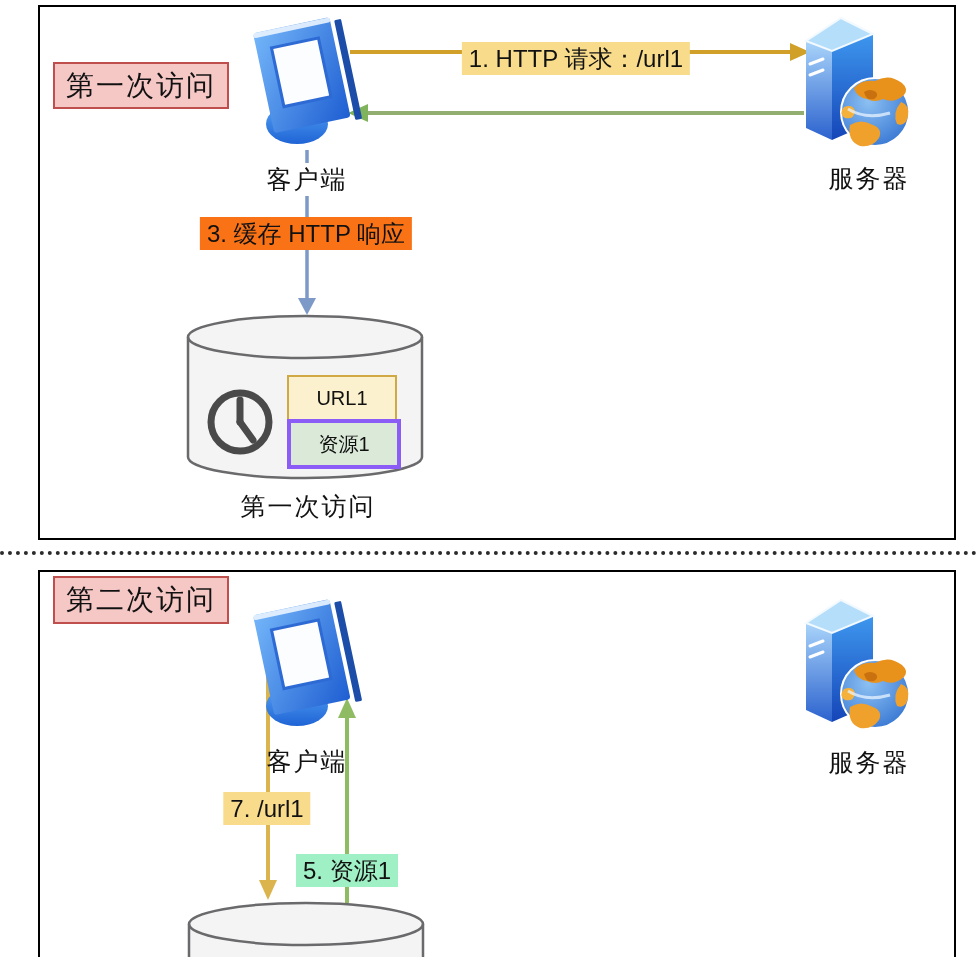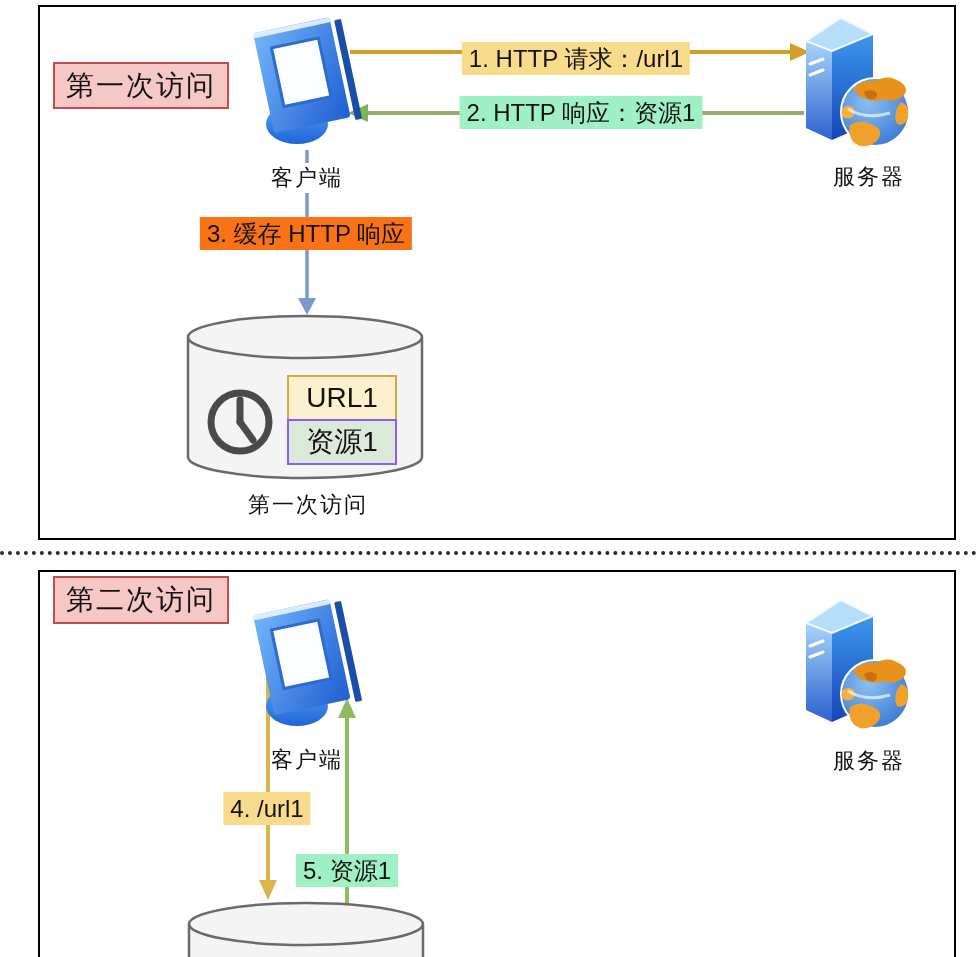--- a/index.html
+++ b/index.html
@@ -13,26 +13,26 @@
   .overlay{position:absolute;z-index:3;}
   .badge{display:flex;align-items:center;justify-content:center;
          background:#F5C8C6;border:2px solid #BF4F4C;font-size:28px;letter-spacing:2px;}
   #badge-first{left:53px;top:50px;width:172px;height:43px;margin-top:12px;}
   #badge-second{left:53px;top:576px;width:172px;height:44px;}
   .lbl{white-space:nowrap;font-size:24px;line-height:33px;height:33px;padding:0 7px;
        transform:translateX(-50%);}
   .lbl-req{background:#F8DC8C;}
   .lbl-res{background:#9FF0C5;}
   .lbl-cache{background:#f97316;}
-  .cap{white-space:nowrap;font-size:22px;letter-spacing:2px;transform:translateX(-50%);}
+  .cap{white-space:nowrap;font-size:25px;letter-spacing:2px;transform:translateX(-50%);}
   .cap-mask{background:#fff;padding:0 4px;}
   .cell{left:287px;width:106px;height:42px;display:flex;align-items:center;justify-content:center;
-        font-size:28px;}
+        font-size:20px;}
   #cell-url{top:375px;background:#FBF1CE;border:2px solid #D0A944;}
-  #cell-res{top:419px;background:#DBEAD8;border:2px solid #8b5cf6;}
+  #cell-res{top:419px;background:#DBEAD8;border:4px solid #8b5cf6;}
 </style>
 </head>
 <body>
 
 <div id="stage">
 
   <div class="panel" id="panel-first"></div>
   <div class="panel" id="panel-second"></div>
   <div id="divider"></div>
 
@@ -130,32 +130,31 @@
       <path d="M189,924 A117,21 0 0 0 423,924" fill="none" stroke="#6A6A6C" stroke-width="2.5"></path>
     </g>
 
     <use href="#icon-computer" x="255" y="594"></use>
     <use href="#icon-server" x="798" y="594"></use>
   </svg>
 
   <div class="overlay badge" id="badge-first">第一次访问</div>
 
   <div class="overlay lbl lbl-req" style="left:576px;top:42px;">1. HTTP 请求：/url1</div>
-  <div class="overlay lbl lbl-res" style="left:581px;top:96px;">2. HTTP 响应：资源1</div>
   <div class="overlay lbl lbl-cache" style="left:306px;top:217px;">3. 缓存 HTTP 响应</div>
 
   <div class="overlay cap cap-mask" style="left:307px;top:163px;">客户端</div>
   <div class="overlay cap" style="left:869px;top:162px;">服务器</div>
 
   <div class="overlay cell" id="cell-url">URL1</div>
   <div class="overlay cell" id="cell-res">资源1</div>
 
   <div class="overlay cap" style="left:308px;top:490px;">第一次访问</div>
 
   <div class="overlay badge" id="badge-second">第二次访问</div>
 
   <div class="overlay cap" style="left:307px;top:745px;">客户端</div>
   <div class="overlay cap" style="left:869px;top:746px;">服务器</div>
 
-  <div class="overlay lbl lbl-req" style="left:267px;top:792px;">4. /url1</div>
+  <div class="overlay lbl lbl-req" style="left:267px;top:792px;">7. /url1</div>
   <div class="overlay lbl lbl-res" style="left:347px;top:854px;">5. 资源1</div>
 
 </div>
 
 </body></html>

